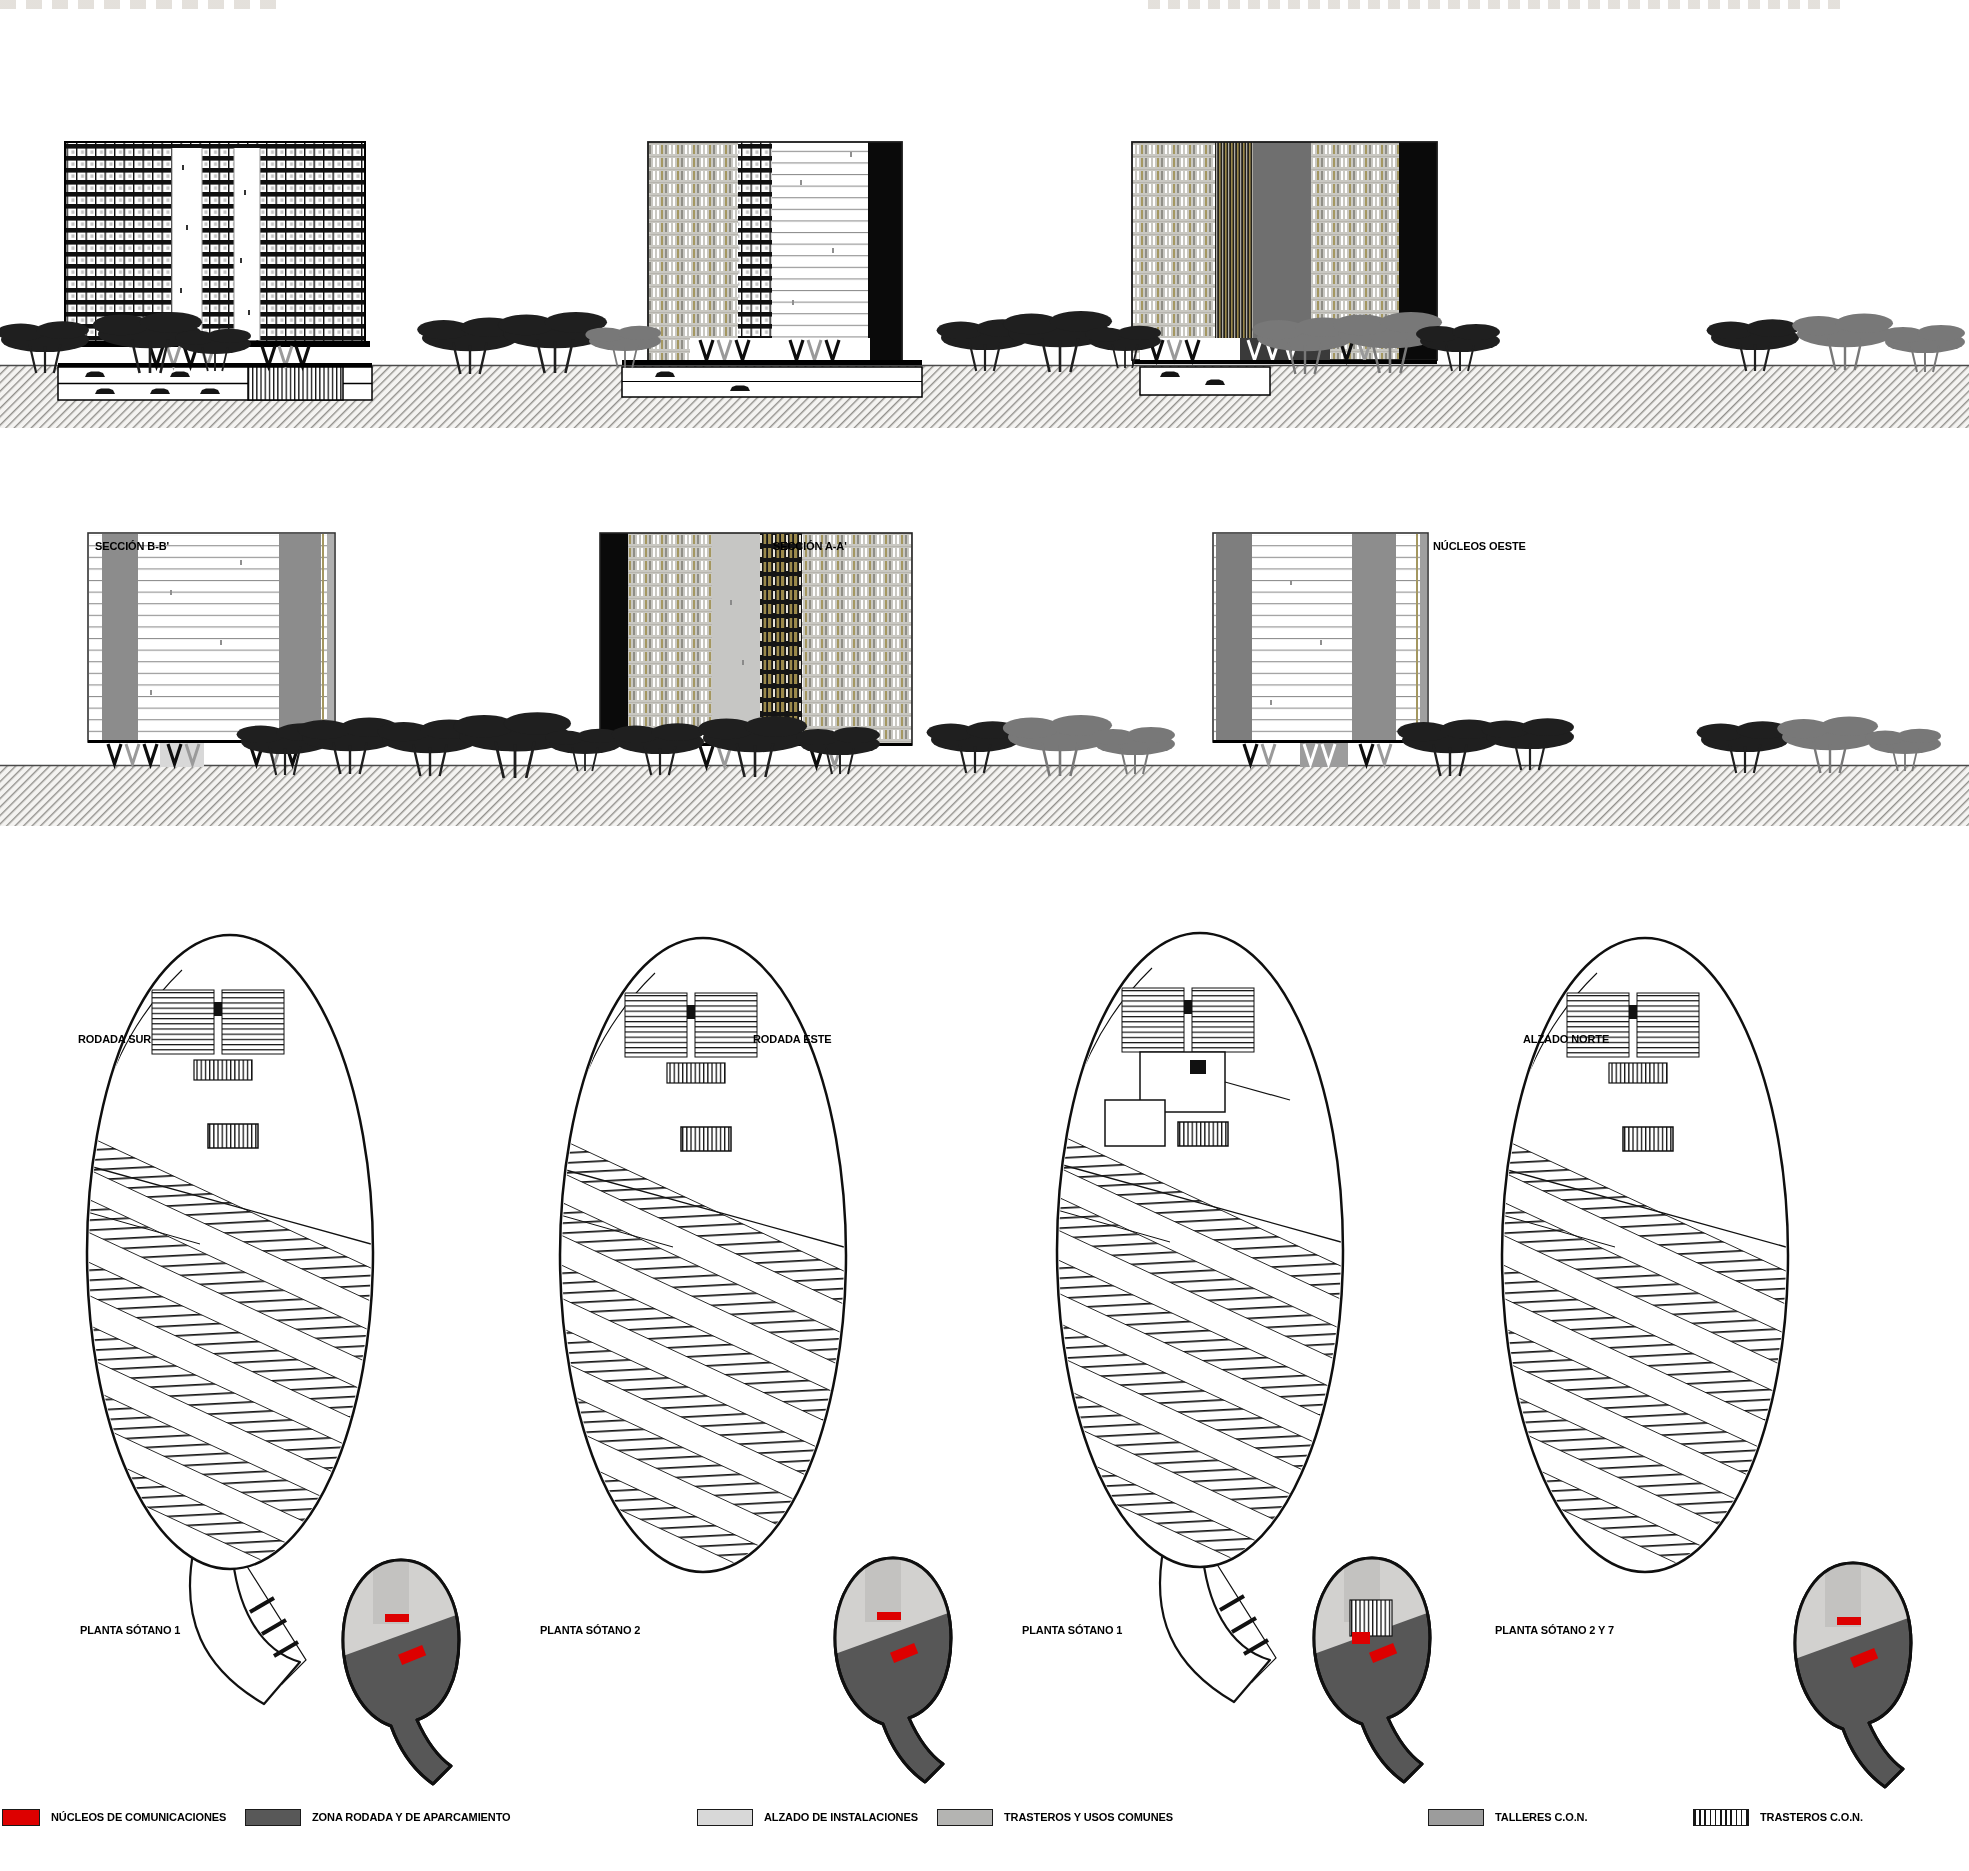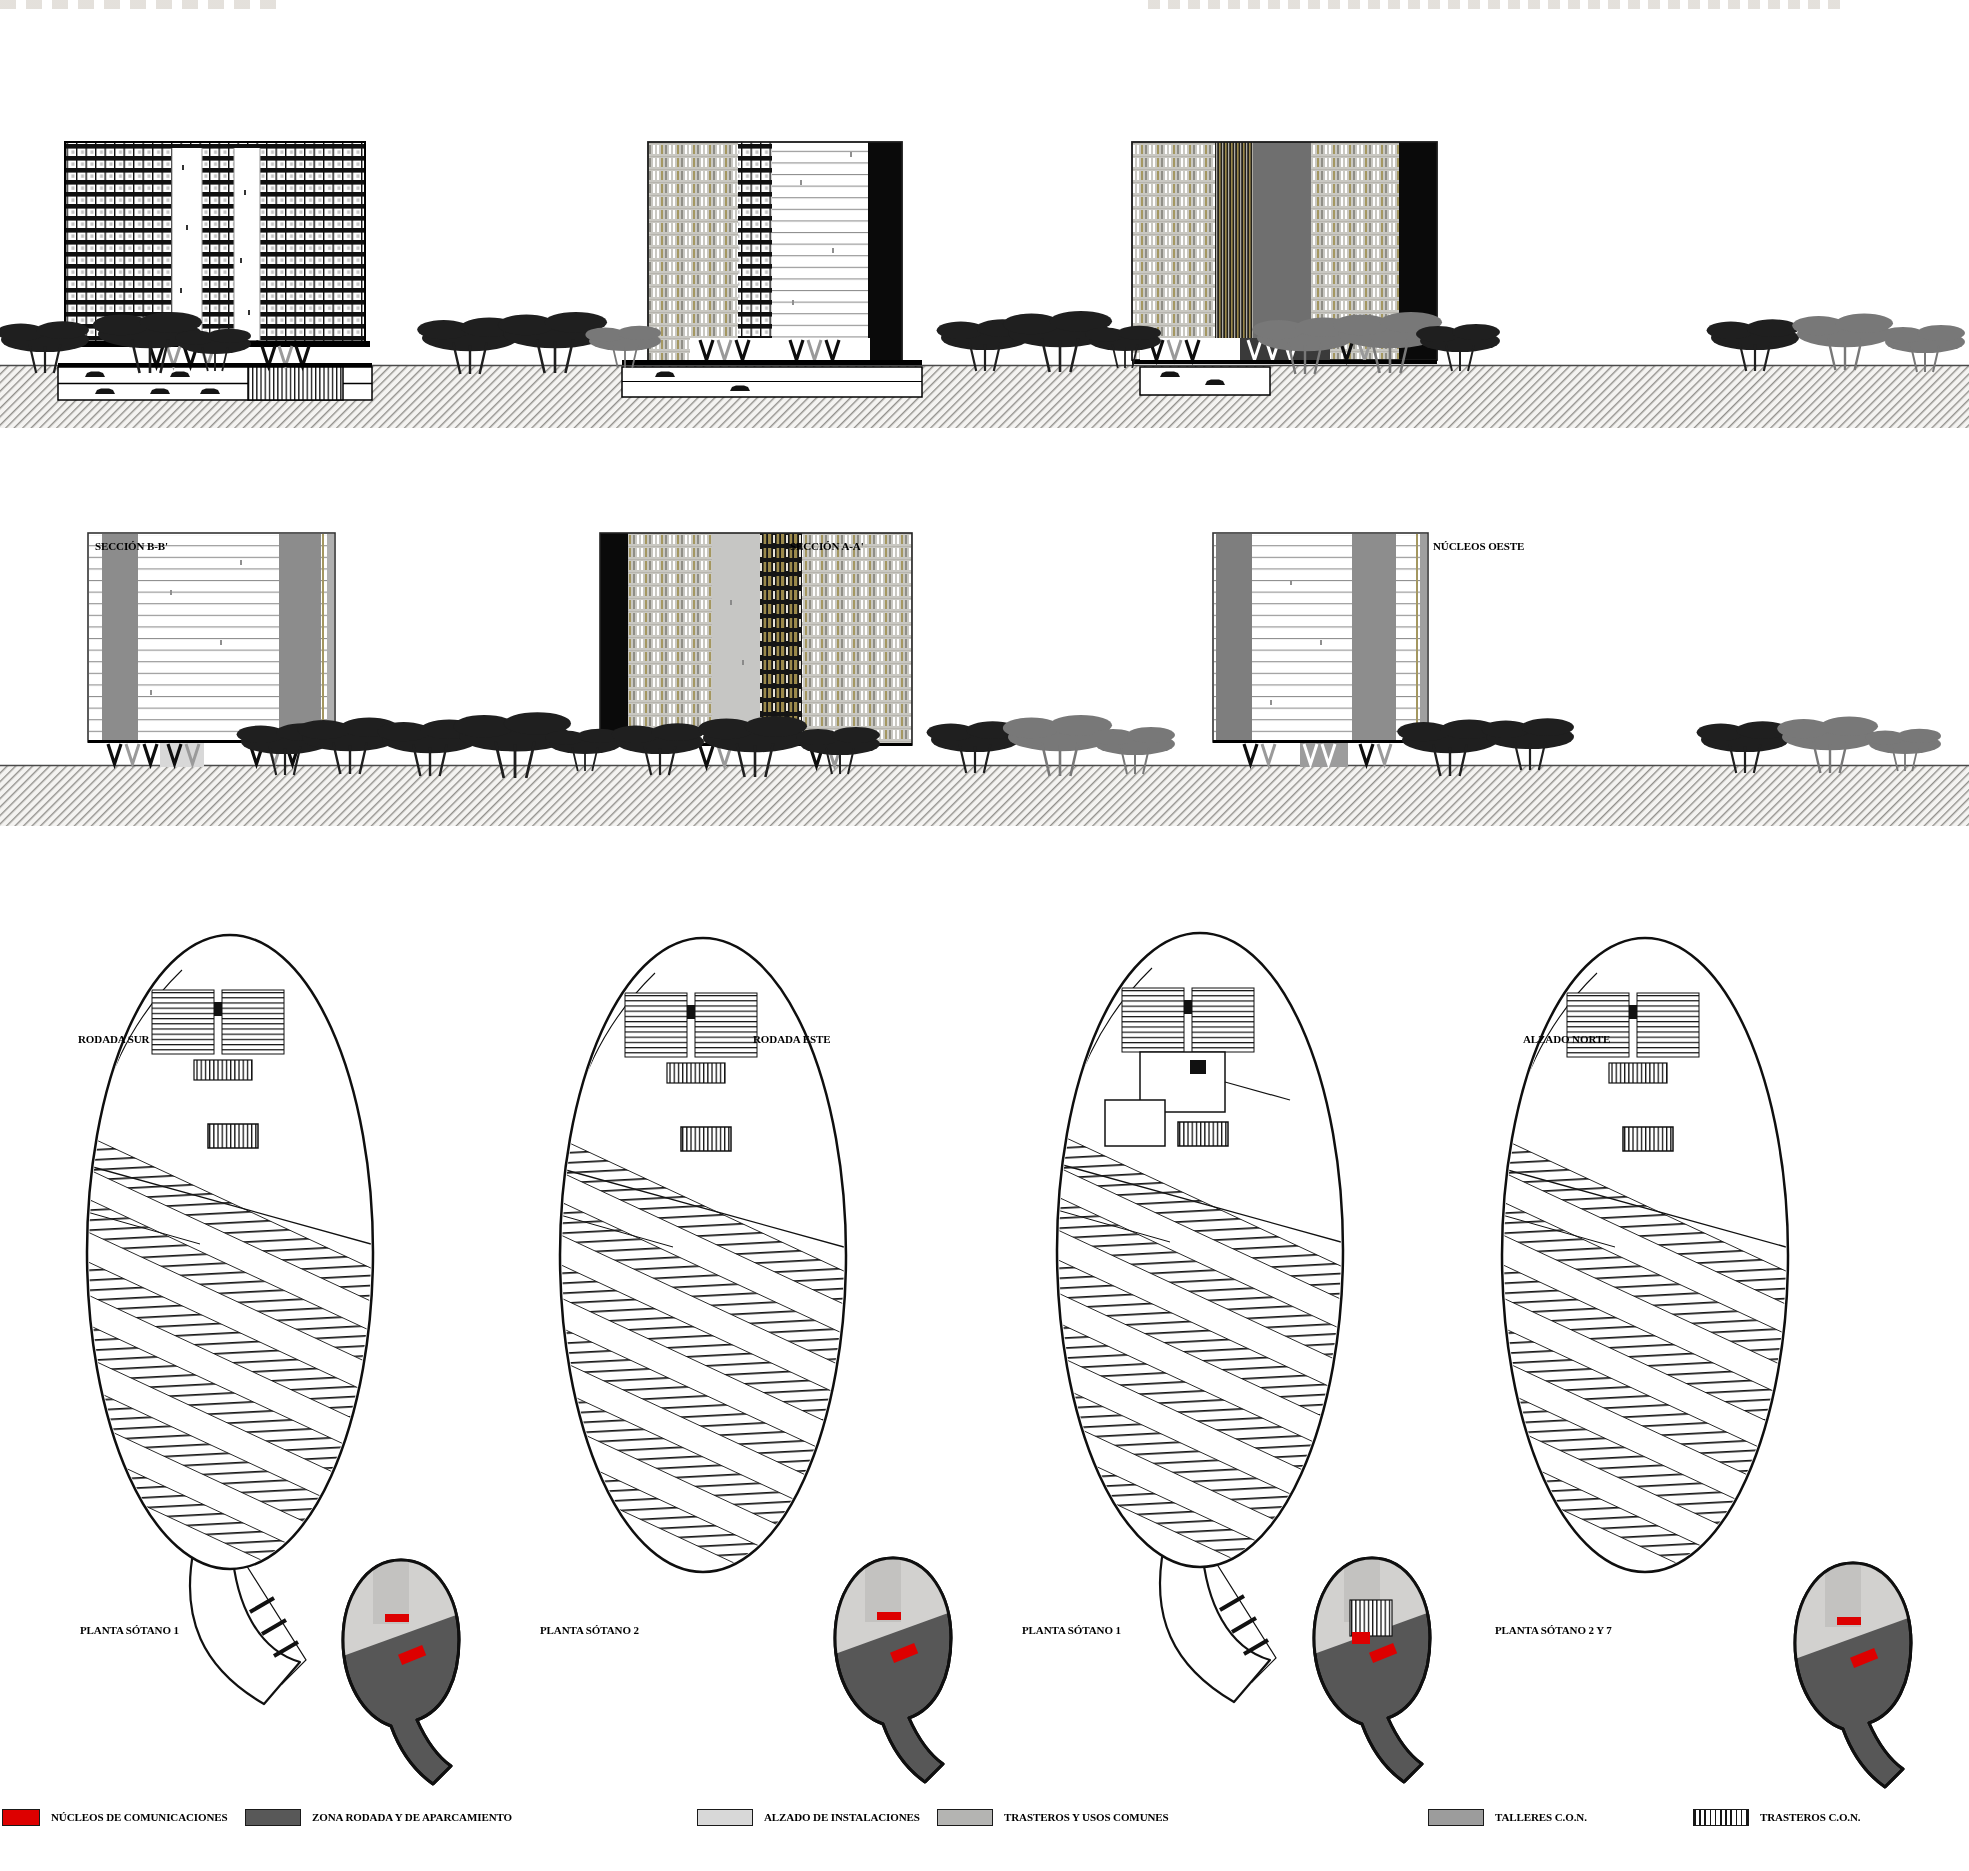--- a/index.html
+++ b/index.html
@@ -1,17 +1,17 @@
 <!DOCTYPE html>
 <html><head>
 <meta charset="utf-8">
 <style>
   html,body{margin:0;padding:0;background:#ffffff;}
   #sheet{position:relative;width:1969px;height:1871px;background:#ffffff;overflow:hidden;
-         font-family:Liberation Serif, serif;}
+         font-family:Liberation Sans, sans-serif;}
   #drawings{position:absolute;left:0;top:0;width:1969px;height:1871px;}
   .lbl{position:absolute;font-size:11px;font-weight:700;color:#000;letter-spacing:-0.1px;white-space:nowrap;}
   .topstrip{position:absolute;top:0;height:9px;opacity:.5;}
   .ts-a{left:0;width:285px;background:repeating-linear-gradient(90deg,#c9c2b8 0 16px,rgba(0,0,0,0) 16px 26px);}
   .ts-b{left:1148px;width:700px;background:repeating-linear-gradient(90deg,#c9c2b8 0 12px,rgba(0,0,0,0) 12px 20px);}
   .legend-item{position:absolute;top:1806px;display:flex;align-items:center;gap:11px;height:22px;}
   .swatch{display:inline-block;width:56px;height:17px;border:1px solid #1a1a1a;box-sizing:border-box;flex:0 0 auto;}
   .swatch.narrow{width:38px;}
   .swatch.hatched{background-image:repeating-linear-gradient(90deg,#161616 0 1.6px,rgba(0,0,0,0) 1.6px 5.2px);}
   .legend-label{font-size:11px;font-weight:700;color:#000;letter-spacing:-0.1px;white-space:nowrap;}
@@ -384,21 +384,21 @@
       <use href="#smallEgg"></use>
       <rect x="-22" y="-40" width="42" height="36" fill="url(#vhatchFine)" stroke="#111111" stroke-width="1.2"></rect>
       <rect x="-20" y="-8" width="18" height="12" fill="#dd0000"></rect>
     </g>
     <g transform="translate(1853 1645)">
         <use href="#smallEgg"></use>
       </g>
   </svg>
 
   <div class="lbl" style="left:95px;top:540px">SECCIÓN B-B'</div>
-  <div class="lbl" style="left:790px;top:540px">SECCIÓN A-A'</div>
+  <div class="lbl" style="left:773px;top:540px">SECCIÓN A-A'</div>
   <div class="lbl" style="left:1433px;top:540px">NÚCLEOS OESTE</div>
 
   <div class="lbl" style="left:78px;top:1033px">RODADA SUR</div>
   <div class="lbl" style="left:753px;top:1033px">RODADA ESTE</div>
   <div class="lbl" style="left:1523px;top:1033px">ALZADO NORTE</div>
 
   <div class="lbl" style="left:80px;top:1624px">PLANTA SÓTANO 1</div>
   <div class="lbl" style="left:540px;top:1624px">PLANTA SÓTANO 2</div>
   <div class="lbl" style="left:1022px;top:1624px">PLANTA SÓTANO 1</div>
   <div class="lbl" style="left:1495px;top:1624px">PLANTA SÓTANO 2 Y 7</div>

